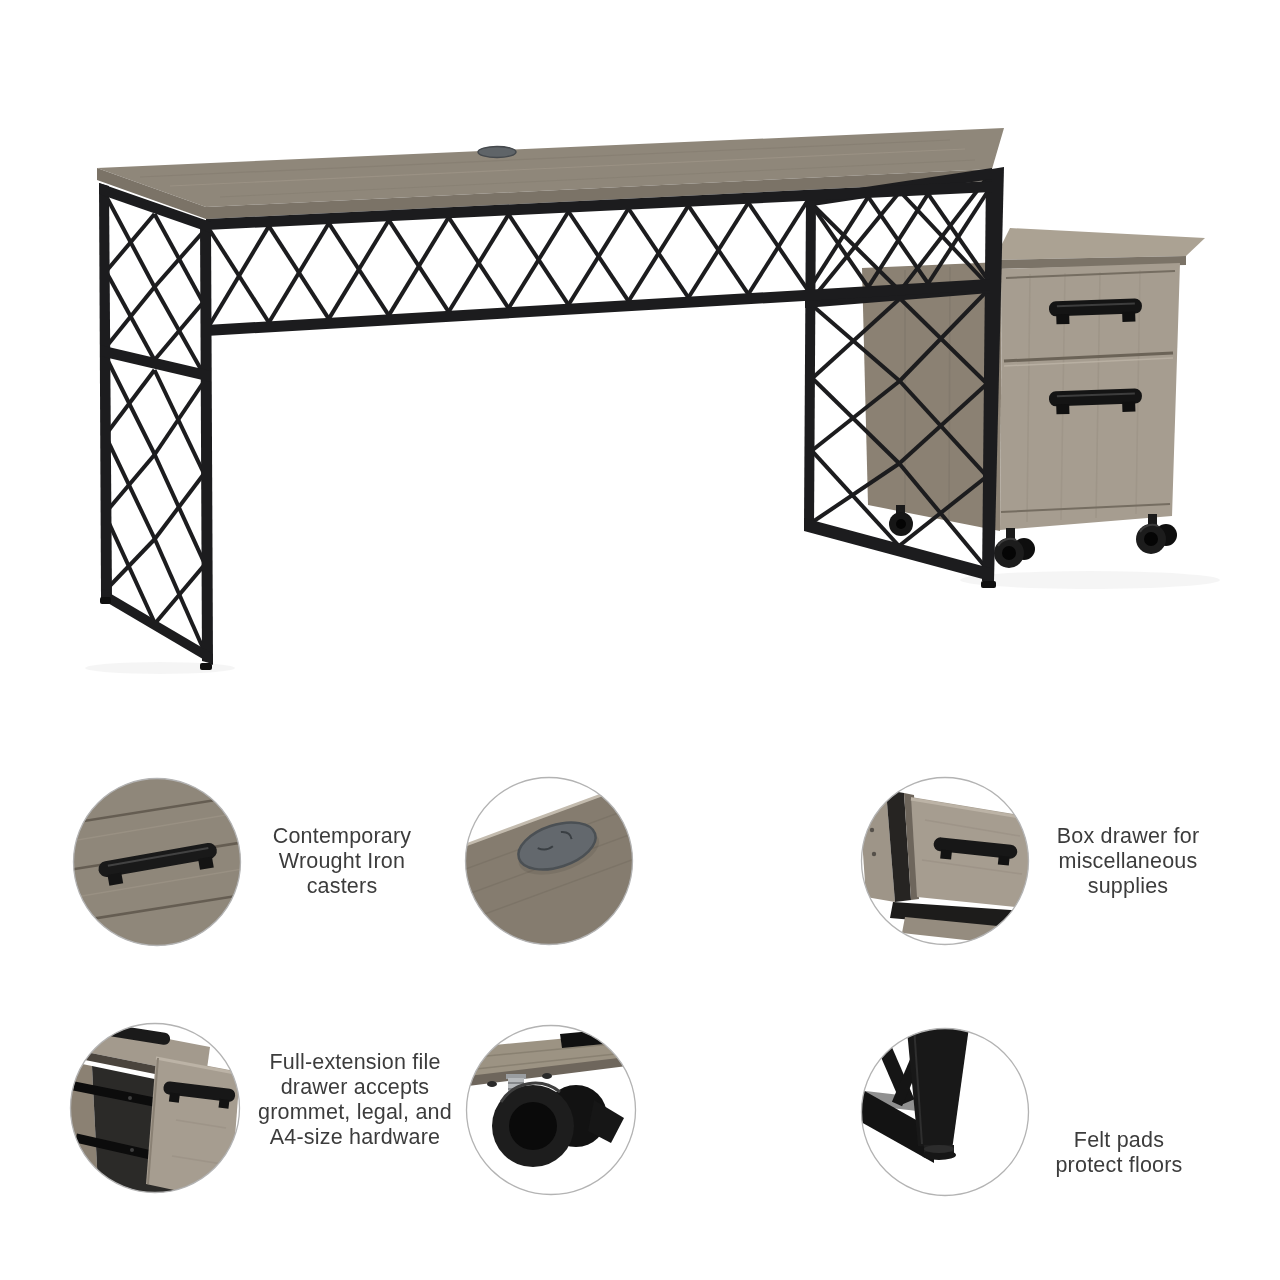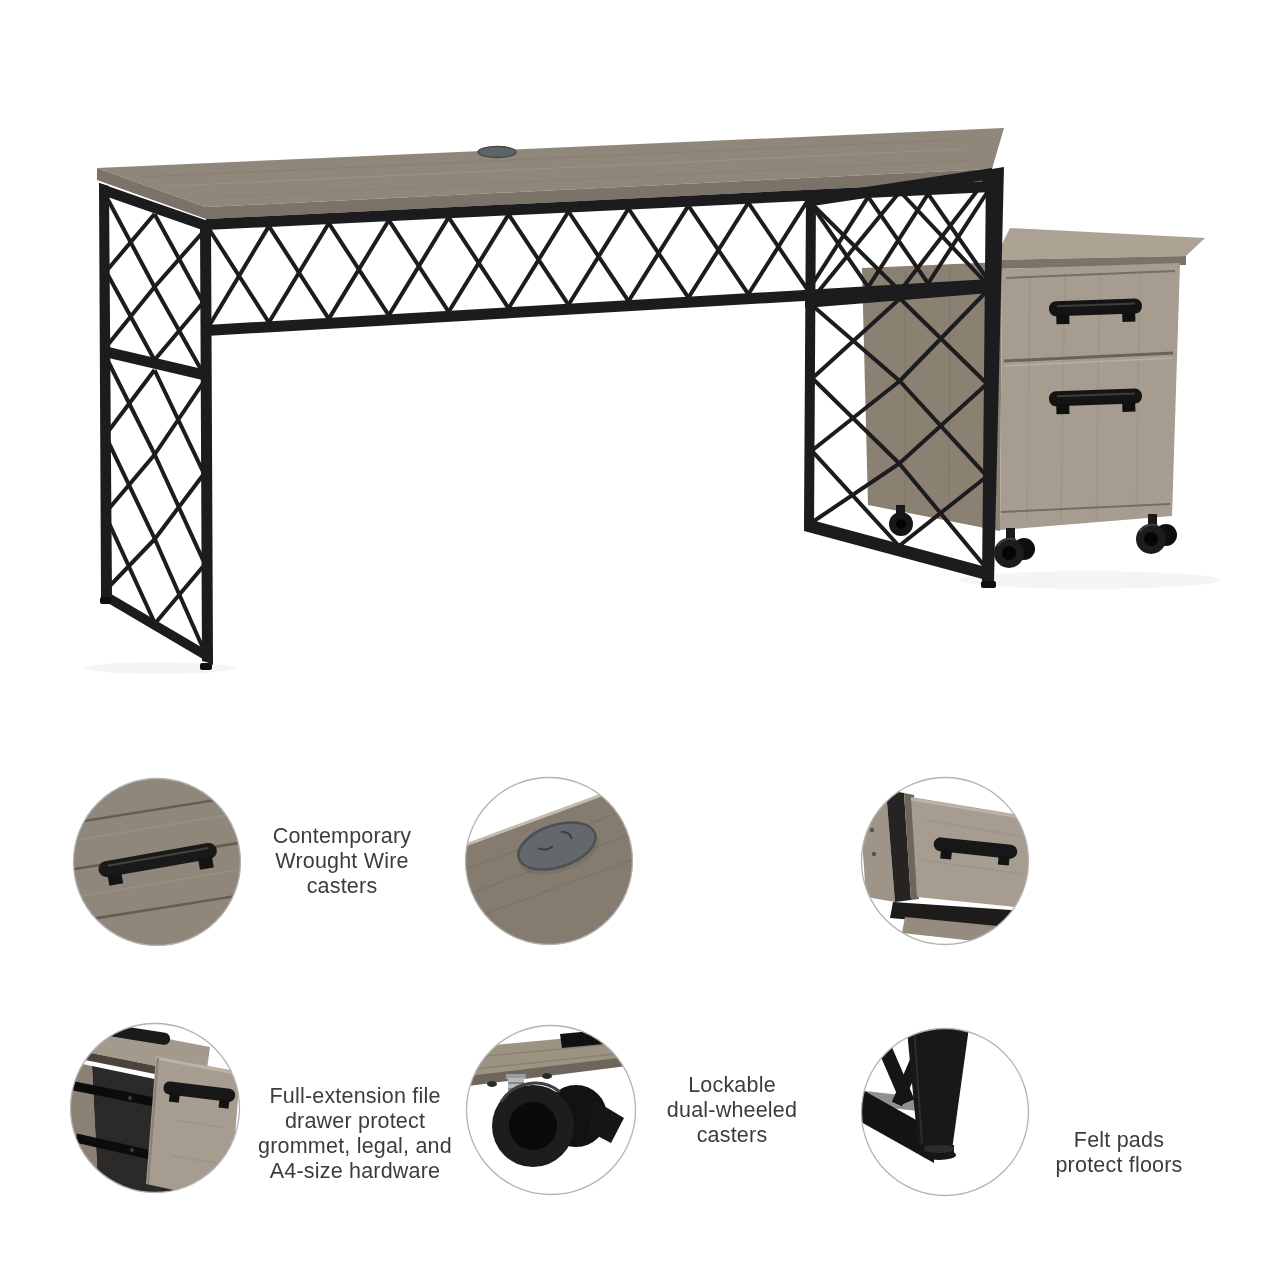--- a/index.html
+++ b/index.html
@@ -323,37 +323,37 @@
         <ellipse cx="939" cy="1155" rx="17" ry="5" fill="#161616"></ellipse>
         <ellipse cx="939" cy="1149" rx="15" ry="4" fill="#2c2c2c"></ellipse>
       </g>
     </g>
     <circle cx="945" cy="1112" r="83.5" fill="none" stroke="var(--circle_border)" stroke-width="1.3"></circle>
   </g>
 </svg>
 
   <div class="callout-text" style="left:342px;top:824px">
     <div>Contemporary</div>
-    <div>Wrought Wire</div>
+    <div>Wrought Iron</div>
     <div>casters</div>
   </div>
 
 
-
-  <div class="callout-text" style="left:355px;top:1084px">
+  <div class="callout-text" style="left:1128px;top:824px">
+    <div>Box drawer for</div>
+    <div>miscellaneous</div>
+    <div>supplies</div>
+  </div>
+
+  <div class="callout-text" style="left:355px;top:1050px">
     <div>Full-extension file</div>
-    <div>drawer protect</div>
+    <div>drawer accepts</div>
     <div>grommet, legal, and</div>
     <div>A4-size hardware</div>
   </div>
 
-  <div class="callout-text" style="left:732px;top:1073px">
-    <div>Lockable</div>
-    <div>dual-wheeled</div>
-    <div>casters</div>
-  </div>
 
   <div class="callout-text" style="left:1119px;top:1128px">
     <div>Felt pads</div>
     <div>protect floors</div>
   </div>
 
 </div>
 
 </body></html>

